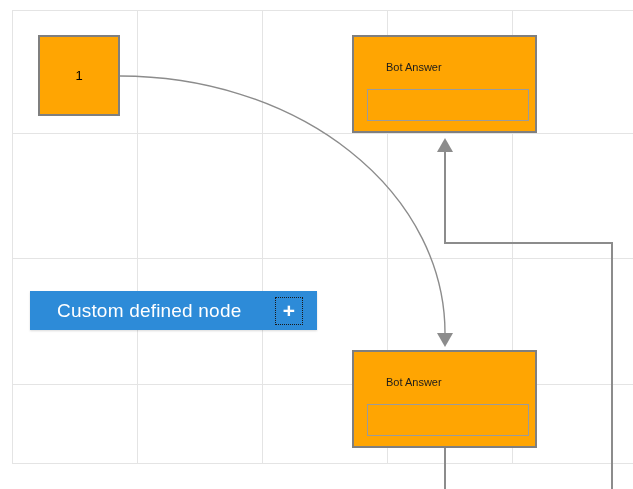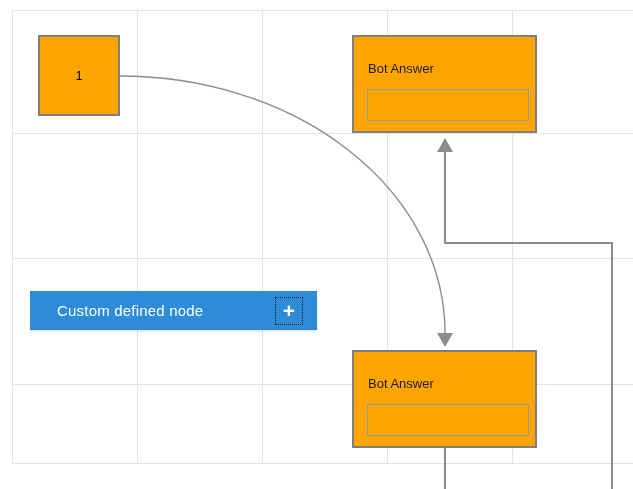--- a/index.html
+++ b/index.html
@@ -35,38 +35,38 @@
     font-size:13px;color:#000;
   }
   .node-bot{
     width:185px;height:98px;
     background:var(--orange);
     border:2px solid var(--node-border);
   }
   .node-bot.top{left:352px;top:35px;}
   .node-bot.bottom{left:352px;top:350px;}
   .bot-title{
-    position:absolute;left:14px;top:24px;
-    font-size:13px;color:var(--title-text);
+    position:absolute;left:32px;top:24px;
+    font-size:11px;color:var(--title-text);
   }
   .bot-field{
     position:absolute;left:13px;top:52px;
     width:162px;height:32px;box-sizing:border-box;
     border:1px solid var(--field-border);
     background:transparent;
   }
   .node-custom{
     left:30px;top:291px;width:287px;height:39px;
     background:var(--blue);
     display:flex;align-items:center;
     padding-left:27px;
     box-shadow:0 1px 2px rgba(0,0,0,0.15);
   }
   .custom-label{
-    color:#fff;font-size:15px;letter-spacing:.2px;
+    color:#fff;font-size:19px;letter-spacing:.2px;
   }
   .plus-btn{
     position:absolute;right:14px;top:50%;
     transform:translateY(-50%);
     width:28px;height:28px;box-sizing:border-box;
     border:1px dotted #1a1a1a;
     display:flex;align-items:center;justify-content:center;
     color:#fff;font-size:21px;font-weight:bold;line-height:1;
     cursor:pointer;
   }

